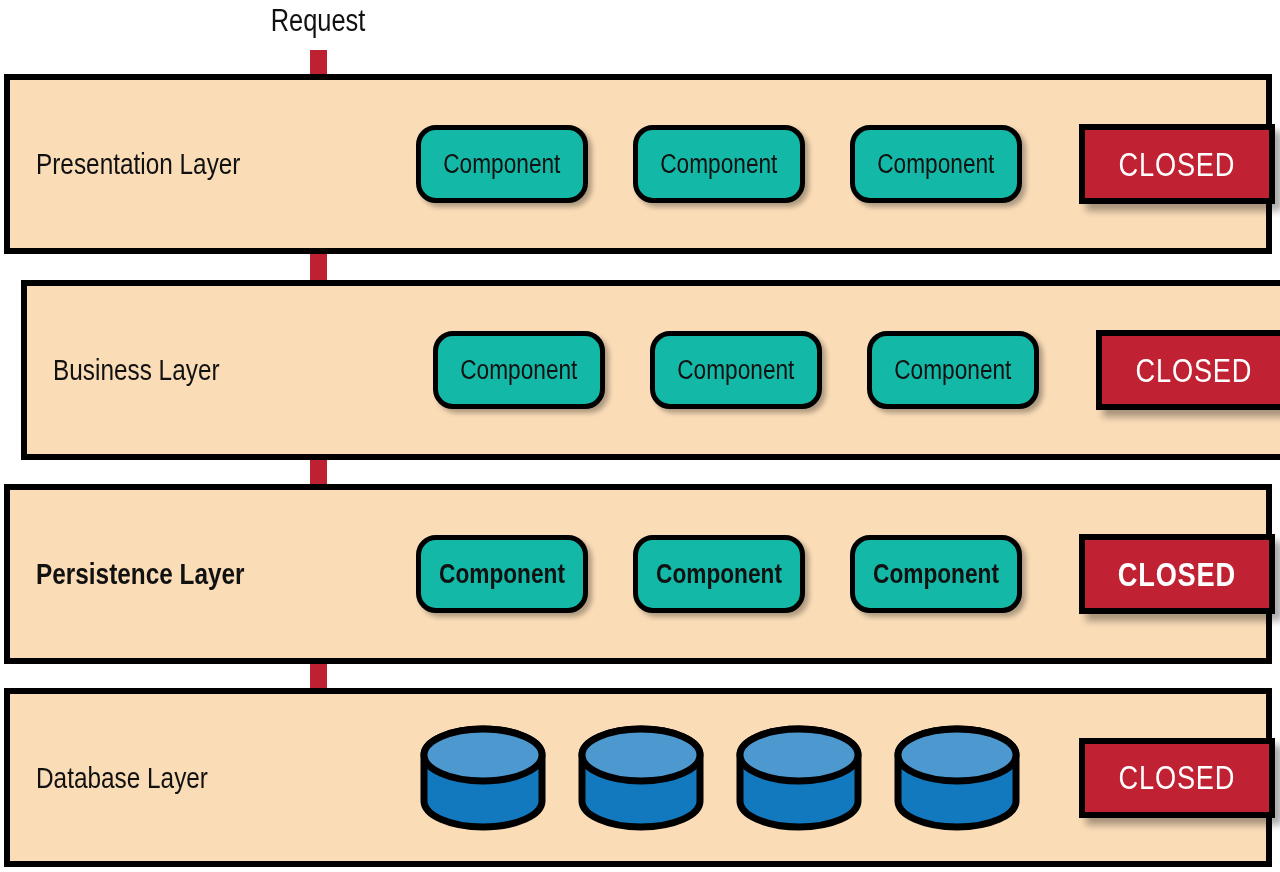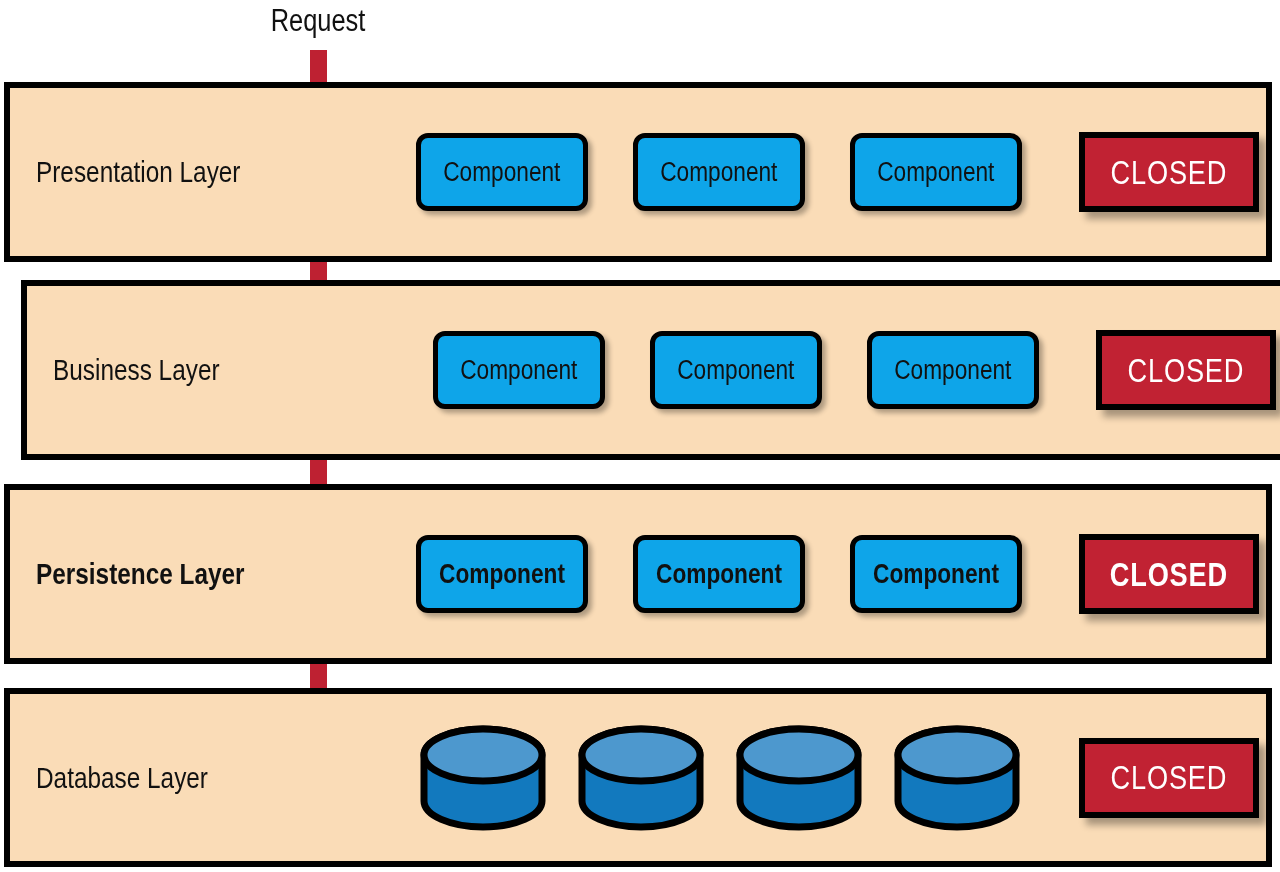--- a/index.html
+++ b/index.html
@@ -70,23 +70,23 @@
     top: 50%;
     transform: translateY(-50%);
     display: flex;
     gap: 45px;
   }
 
   .component {
     width: 172px;
     height: 78px;
     box-sizing: border-box;
-    background: #0ea5e9;
+    background: #14b8a6;
     border: 5px solid #000000;
-    border-radius: 12px;
+    border-radius: 20px;
     display: flex;
     align-items: center;
     justify-content: center;
     font-size: 27px;
     color: #111111;
     box-shadow: 4px 4px 5px rgba(0,0,0,0.30);
     font-family: "Liberation Sans Narrow", "Liberation Sans", "DejaVu Sans", sans-serif;
     font-stretch: condensed;
   }
   .component span {
@@ -111,21 +111,21 @@
     height: 106px;
   }
   .cyl-svg { display: block; }
 
   
   .closed-badge {
     position: absolute;
     left: 1069px;
     top: 50%;
     transform: translateY(-50%);
-    width: 180px;
+    width: 196px;
     height: 80px;
     box-sizing: border-box;
     background: #c12233;
     border: 6px solid #000000;
     display: flex;
     align-items: center;
     justify-content: center;
     box-shadow: 7px 7px 7px rgba(0,0,0,0.33);
   }
   .closed-badge span {
@@ -170,21 +170,21 @@
       <rect x="310" y="440" width="17" height="88" fill="#BE2132"></rect>
       <polygon points="292,518 345,518 318,570" fill="#BE2132"></polygon>
     </g>
 
     <g>
       <rect x="310" y="646" width="17" height="88" fill="#BE2132"></rect>
       <polygon points="292,724 345,724 318,776" fill="#BE2132"></polygon>
     </g>
   </svg>
 
-  <div class="layer" style="top:82px; height:180px;">
+  <div class="layer" style="top:74px; height:180px;">
     <div class="layer-label">Presentation Layer</div>
     <div class="components">
       <div class="component">
         <span>Component</span>
       </div>
       <div class="component">
         <span>Component</span>
       </div>
       <div class="component">
         <span>Component</span>

